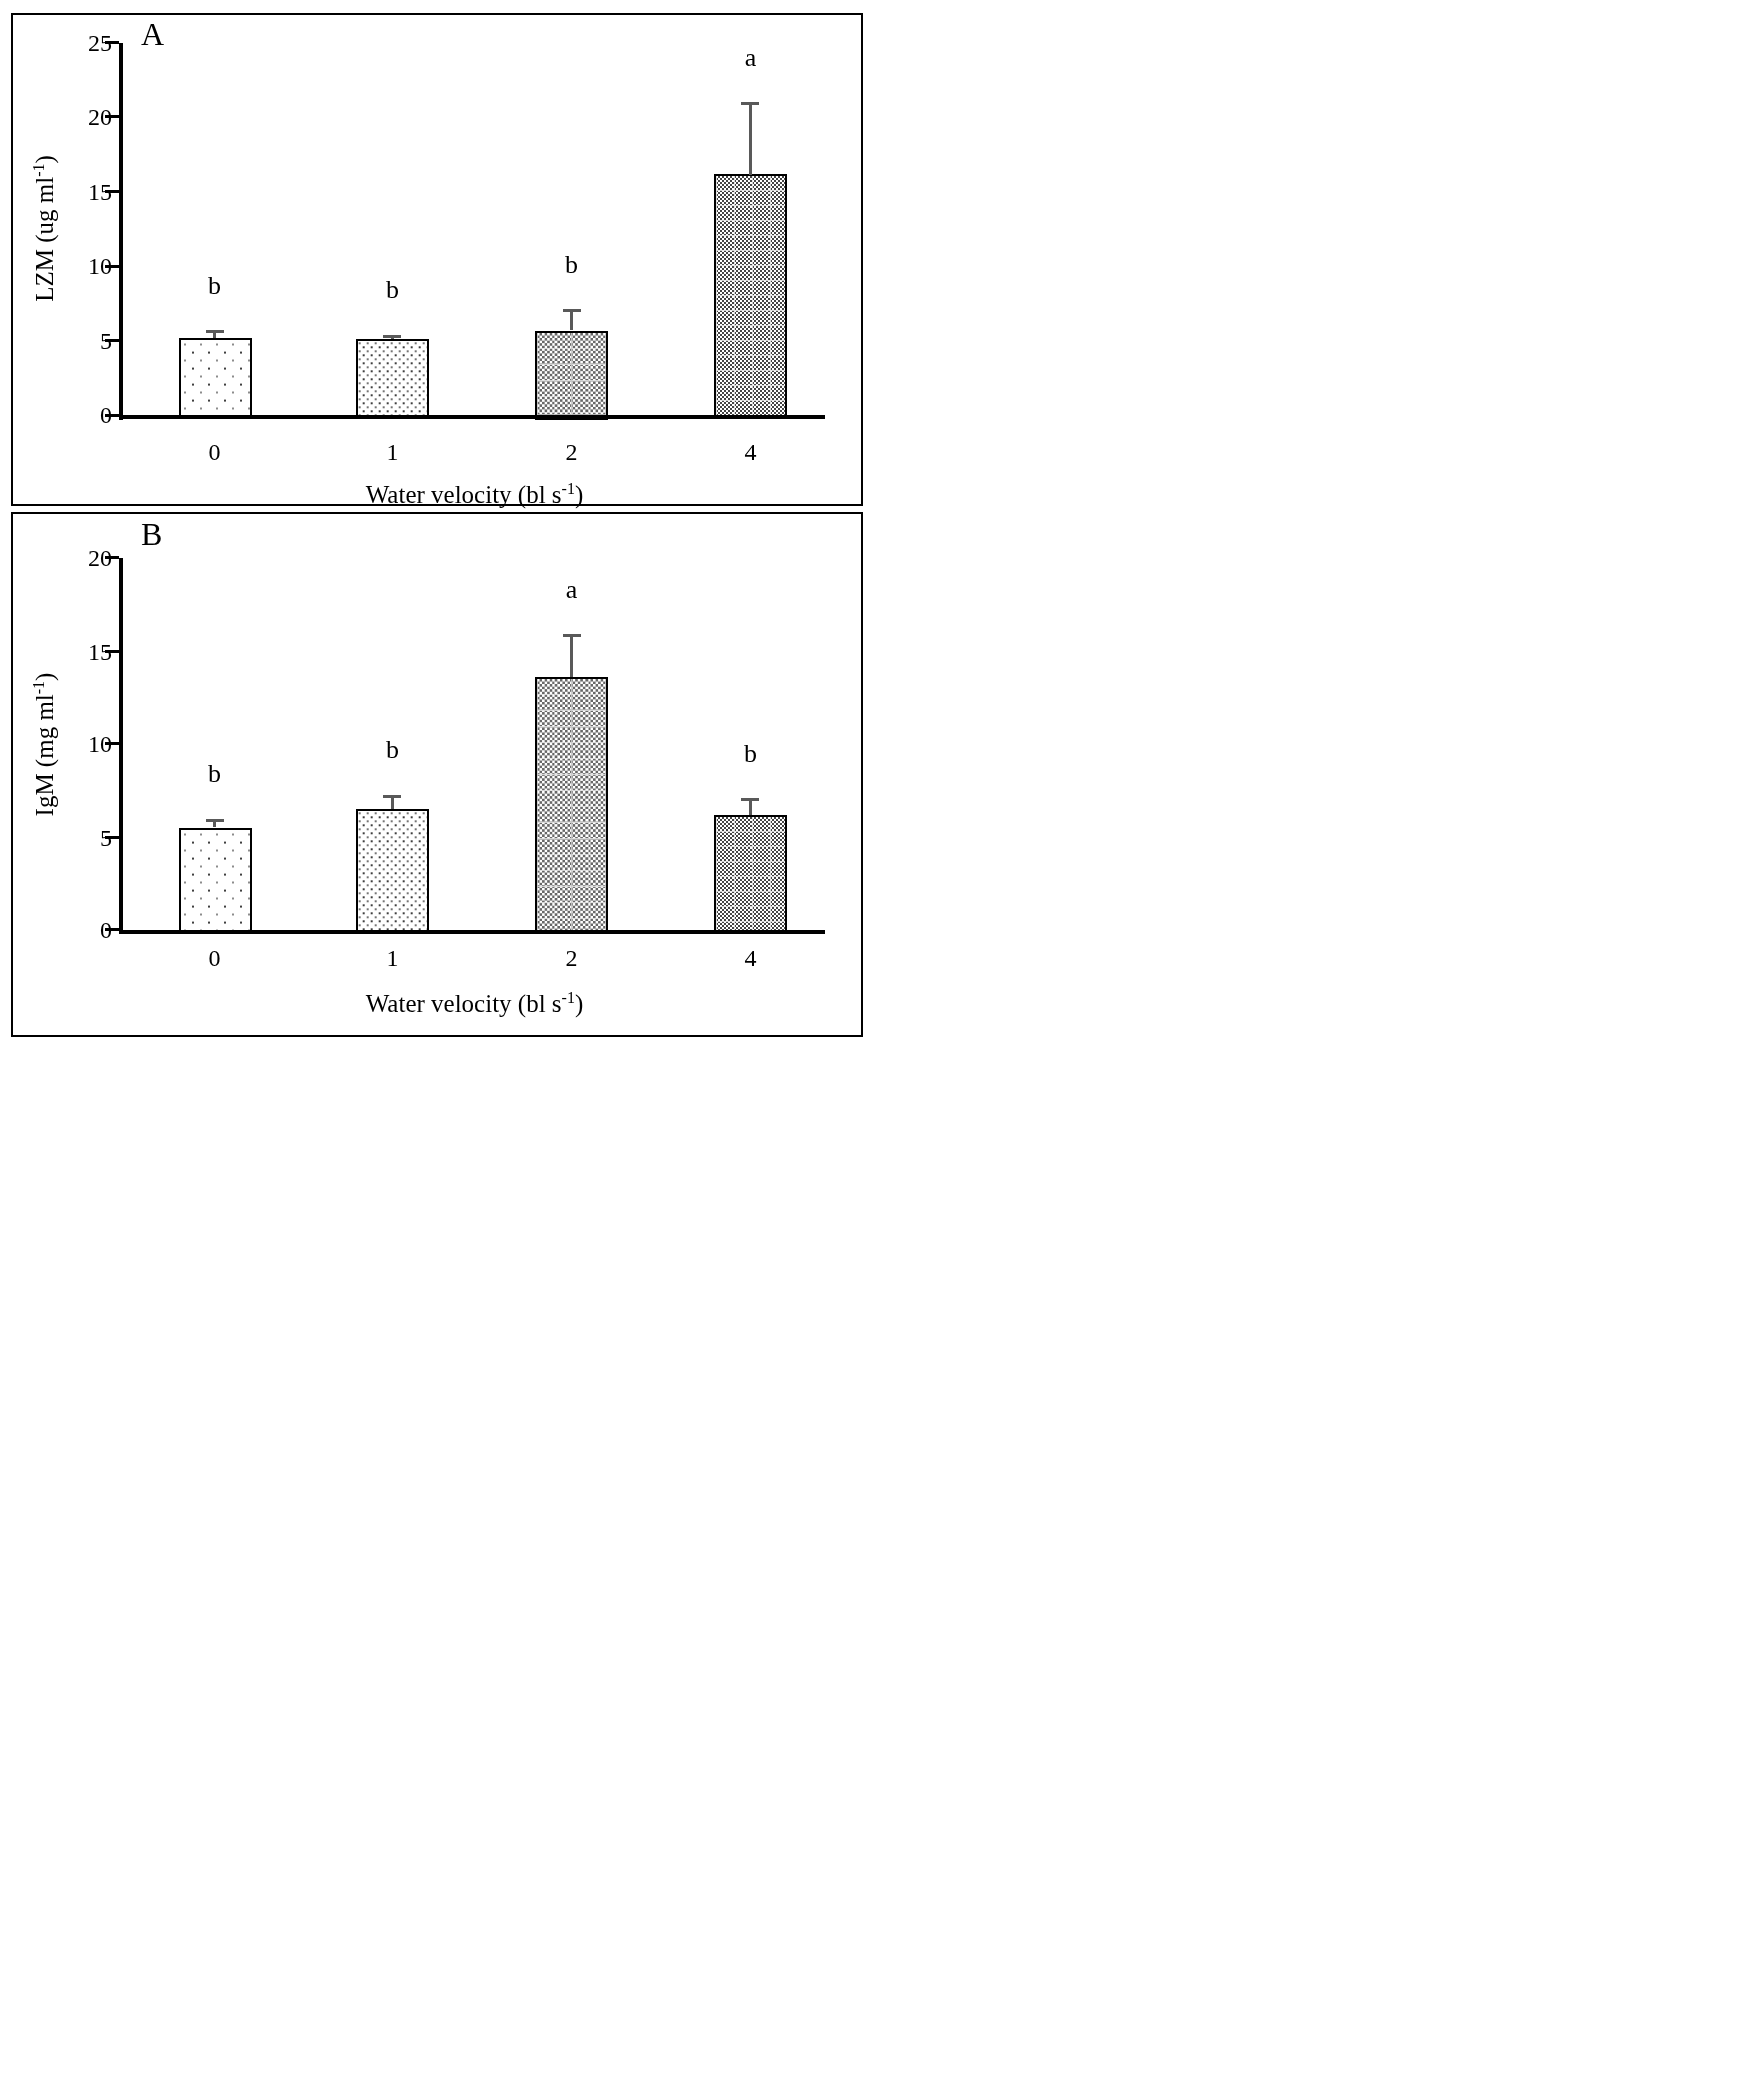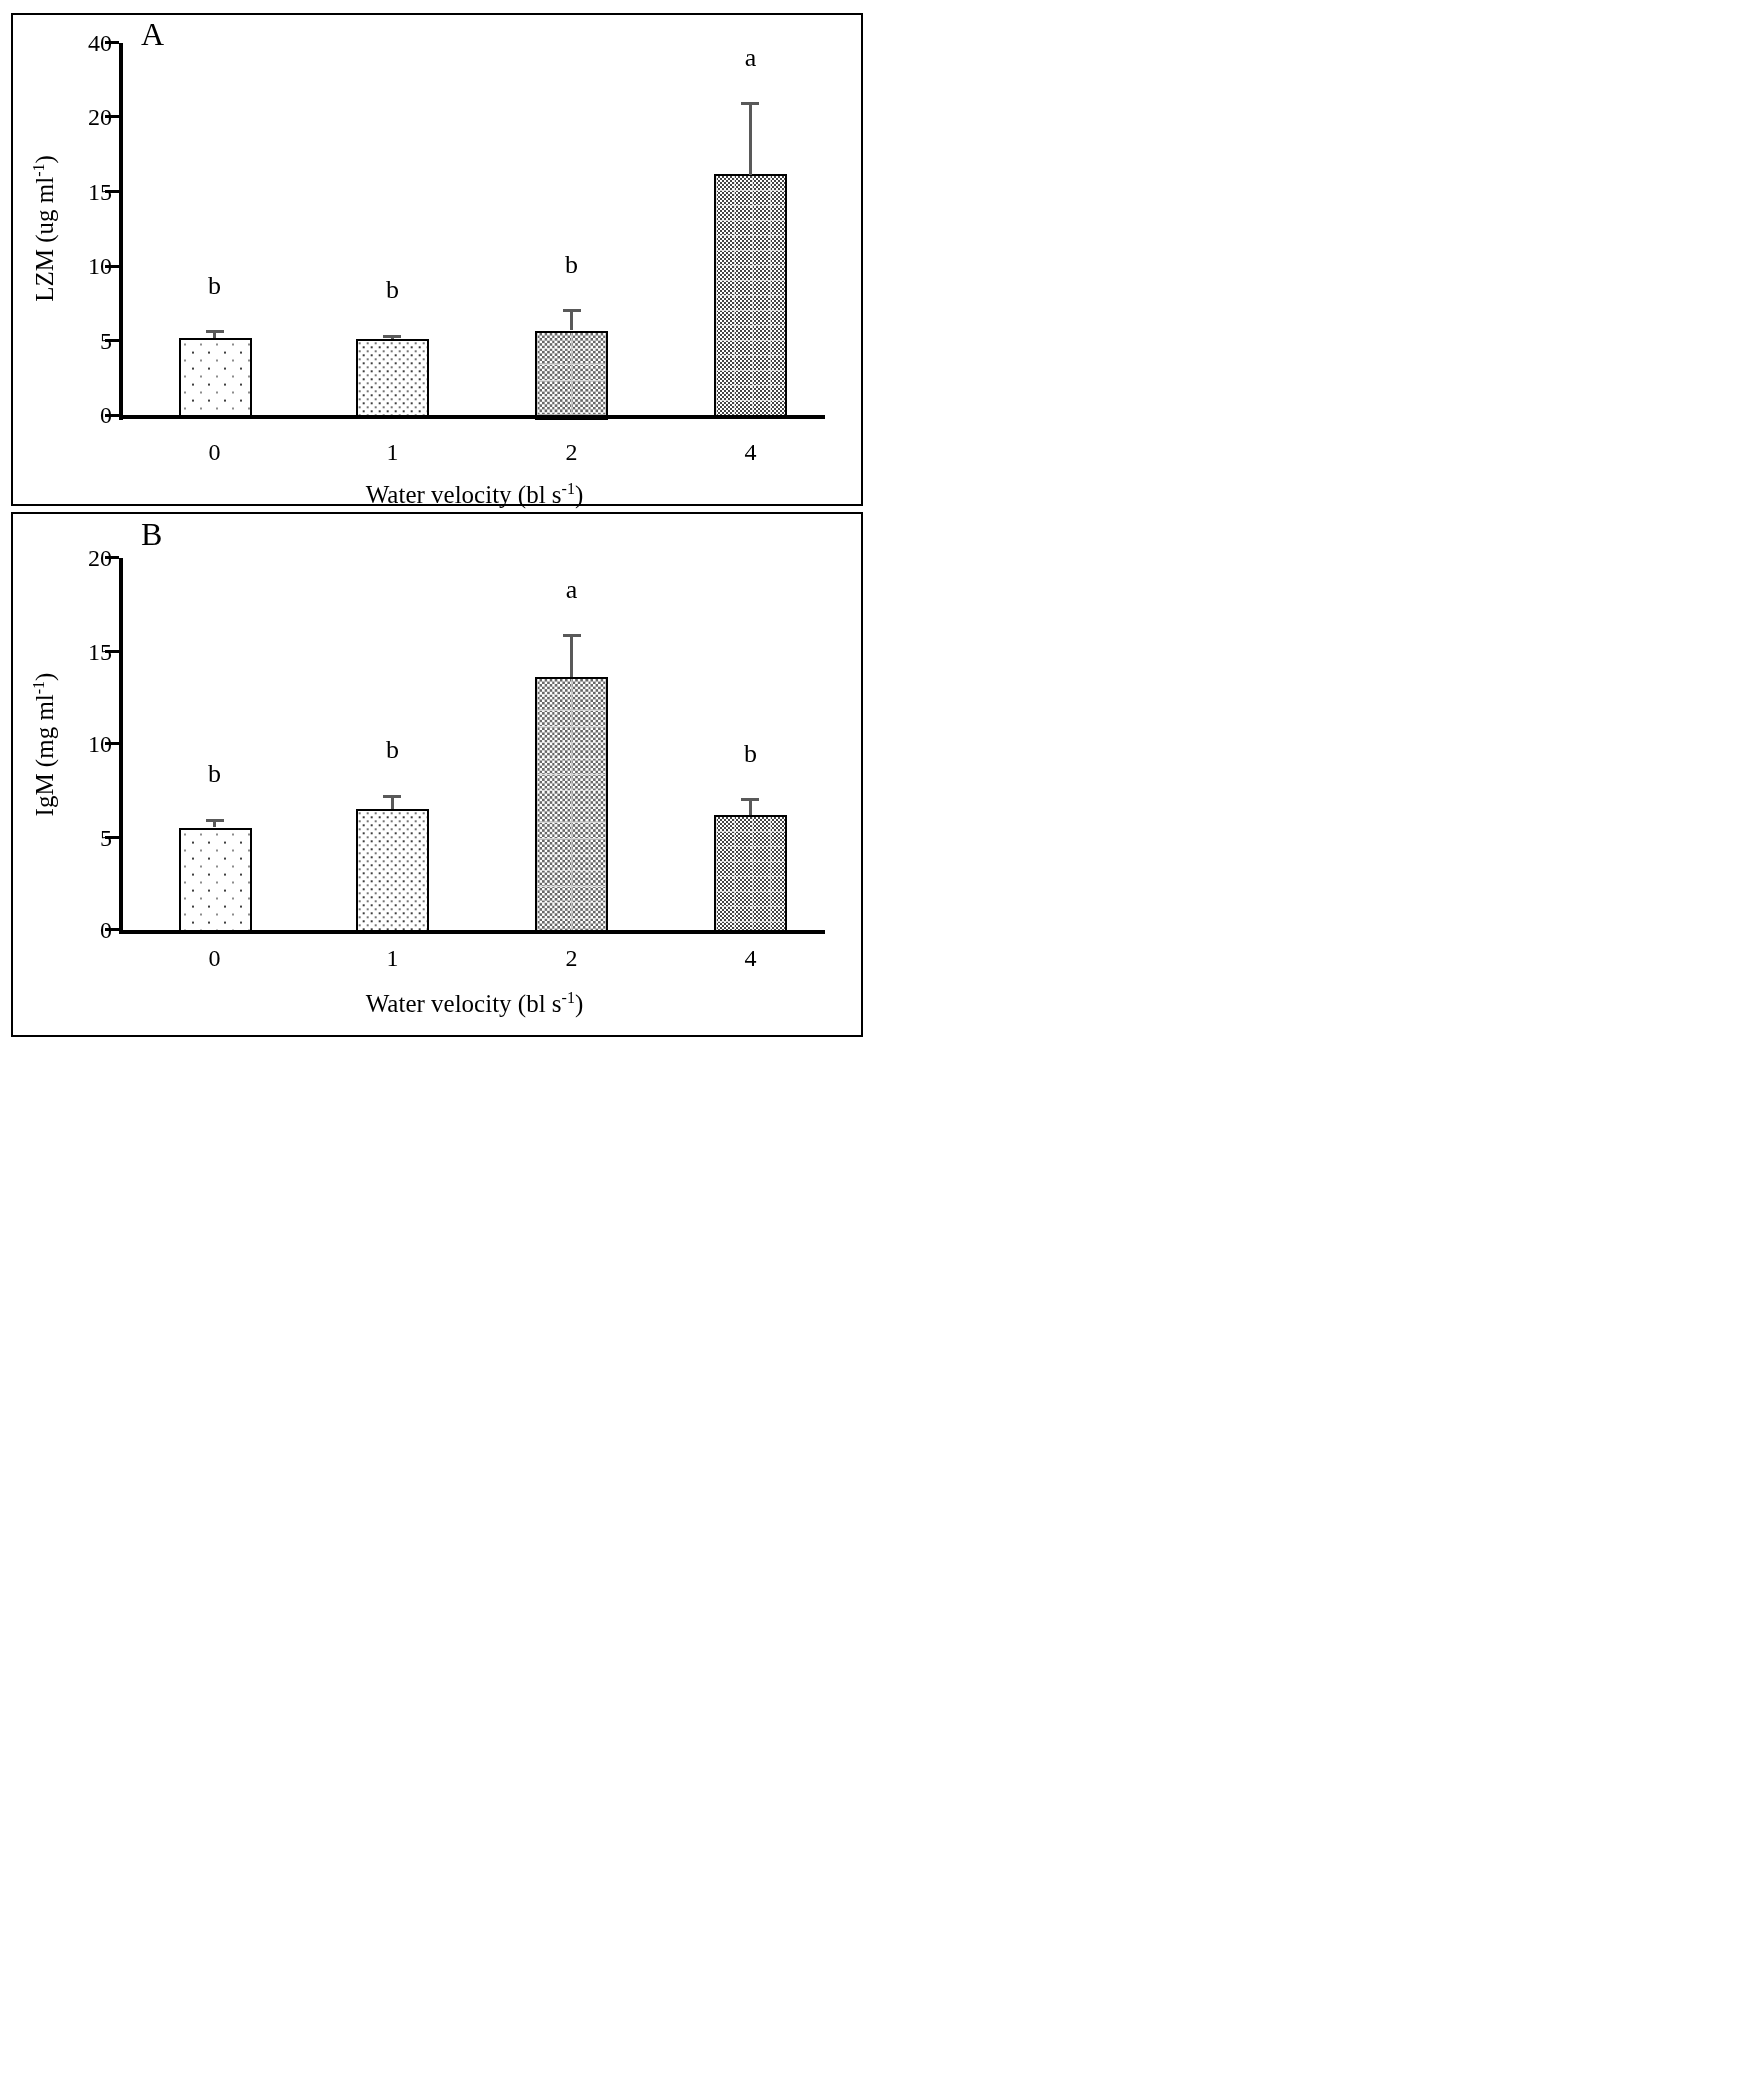--- a/index.html
+++ b/index.html
@@ -139,21 +139,21 @@
     <div class="tick-label" style="left: 55px; top: 400px;">0</div>
     <div class="hline" style="left: 105px; top: 339px; width: 13.7px; height: 3.4px; z-index: 3;"></div>
     <div class="tick-label" style="left: 55px; top: 326px;">5</div>
     <div class="hline" style="left: 105px; top: 265px; width: 13.7px; height: 3.4px; z-index: 3;"></div>
     <div class="tick-label" style="left: 55px; top: 251px;">10</div>
     <div class="hline" style="left: 105px; top: 190px; width: 13.7px; height: 3.4px; z-index: 3;"></div>
     <div class="tick-label" style="left: 55px; top: 177px;">15</div>
     <div class="hline" style="left: 105px; top: 115px; width: 13.7px; height: 3.4px; z-index: 3;"></div>
     <div class="tick-label" style="left: 55px; top: 102px;">20</div>
     <div class="hline" style="left: 105px; top: 41px; width: 13.7px; height: 3.4px; z-index: 3;"></div>
-    <div class="tick-label" style="left: 55px; top: 28px;">40</div>
+    <div class="tick-label" style="left: 55px; top: 28px;">25</div>
     <div class="bar pat-sparse-dots" style="left: 179px; top: 828px; width: 73px; height: 106px; z-index: 2;"></div>
     <div class="err-stem" style="left: 213px; top: 820px; width: 3.4px; height: 7.4px; z-index: 4;"></div>
     <div class="err-cap" style="left: 206px; top: 819px; width: 18px; height: 3.4px; z-index: 4;"></div>
     <div class="sig" style="left: 189px; top: 758px;">b</div>
     <div class="cat-label" style="left: 189px; top: 943px;">0</div>
     <div class="bar pat-dense-dots" style="left: 356px; top: 809px; width: 73px; height: 125px; z-index: 2;"></div>
     <div class="err-stem" style="left: 391px; top: 796px; width: 3.4px; height: 12.5px; z-index: 4;"></div>
     <div class="err-cap" style="left: 383px; top: 795px; width: 18px; height: 3.4px; z-index: 4;"></div>
     <div class="sig" style="left: 367px; top: 734px;">b</div>
     <div class="cat-label" style="left: 367px; top: 943px;">1</div>

